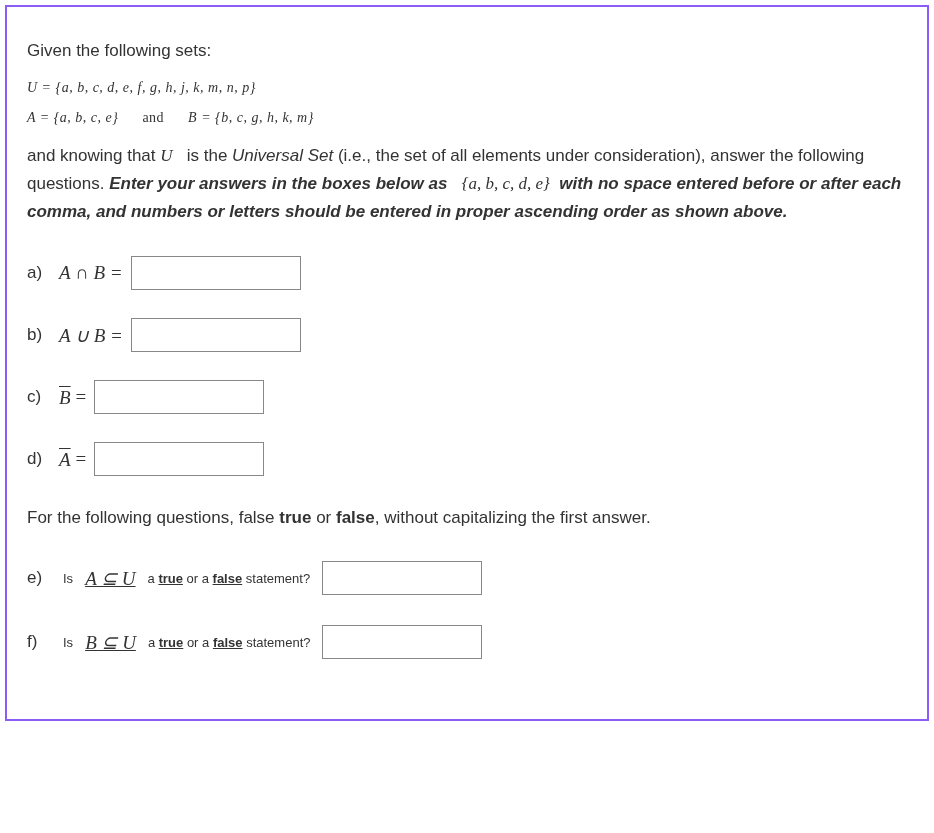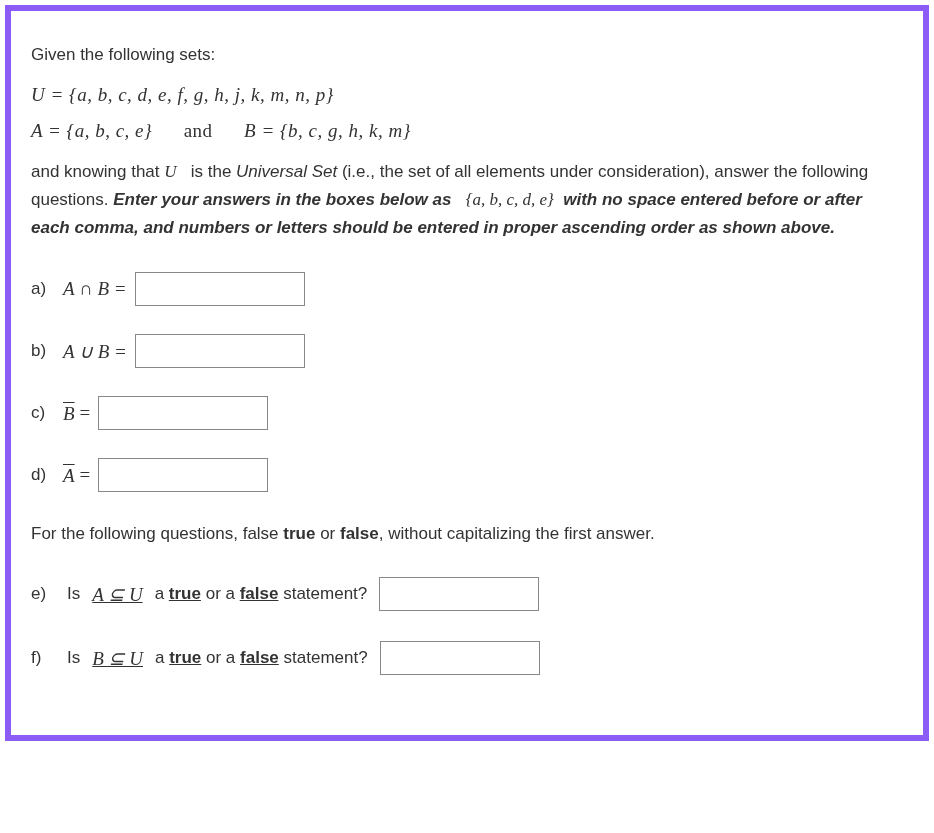--- a/index.html
+++ b/index.html
@@ -9,31 +9,31 @@
     }
     body {
       font-family: Arial, Helvetica, sans-serif;
       font-size: 17px;
       color: #333;
       background: #fff;
       padding: 0;
       width: 934px;
     }
     .container {
-      border: 6px solid #8b5cf6;
+      border: 2px solid #8b5cf6;
       padding: 30px 20px 30px 20px;
       margin: 5px;
     }
     .intro {
       line-height: 1.7;
       margin-bottom: 8px;
     }
     .math-line {
       font-family: 'Times New Roman', serif;
-      font-size: 19px;
+      font-size: 14px;
       margin: 14px 0;
       letter-spacing: 0.5px;
     }
     .math-var {
       font-style: italic;
       font-family: 'Times New Roman', serif;
     }
     .math-txt {
       font-family: 'Times New Roman', serif;
     }
@@ -91,21 +91,21 @@
       margin: 28px 0 8px 0;
       line-height: 1.6;
     }
     .tf-row {
       display: flex;
       align-items: center;
       margin: 30px 0;
       gap: 12px;
     }
     .tf-text {
-      font-size: 17px;
+      font-size: 13px;
     }
     .underline {
       text-decoration: underline;
     }
     .mono-bold {
       font-weight: bold;
       margin-top: 44px;
     }
     .subset-expr {
       font-family: 'Times New Roman', serif;

